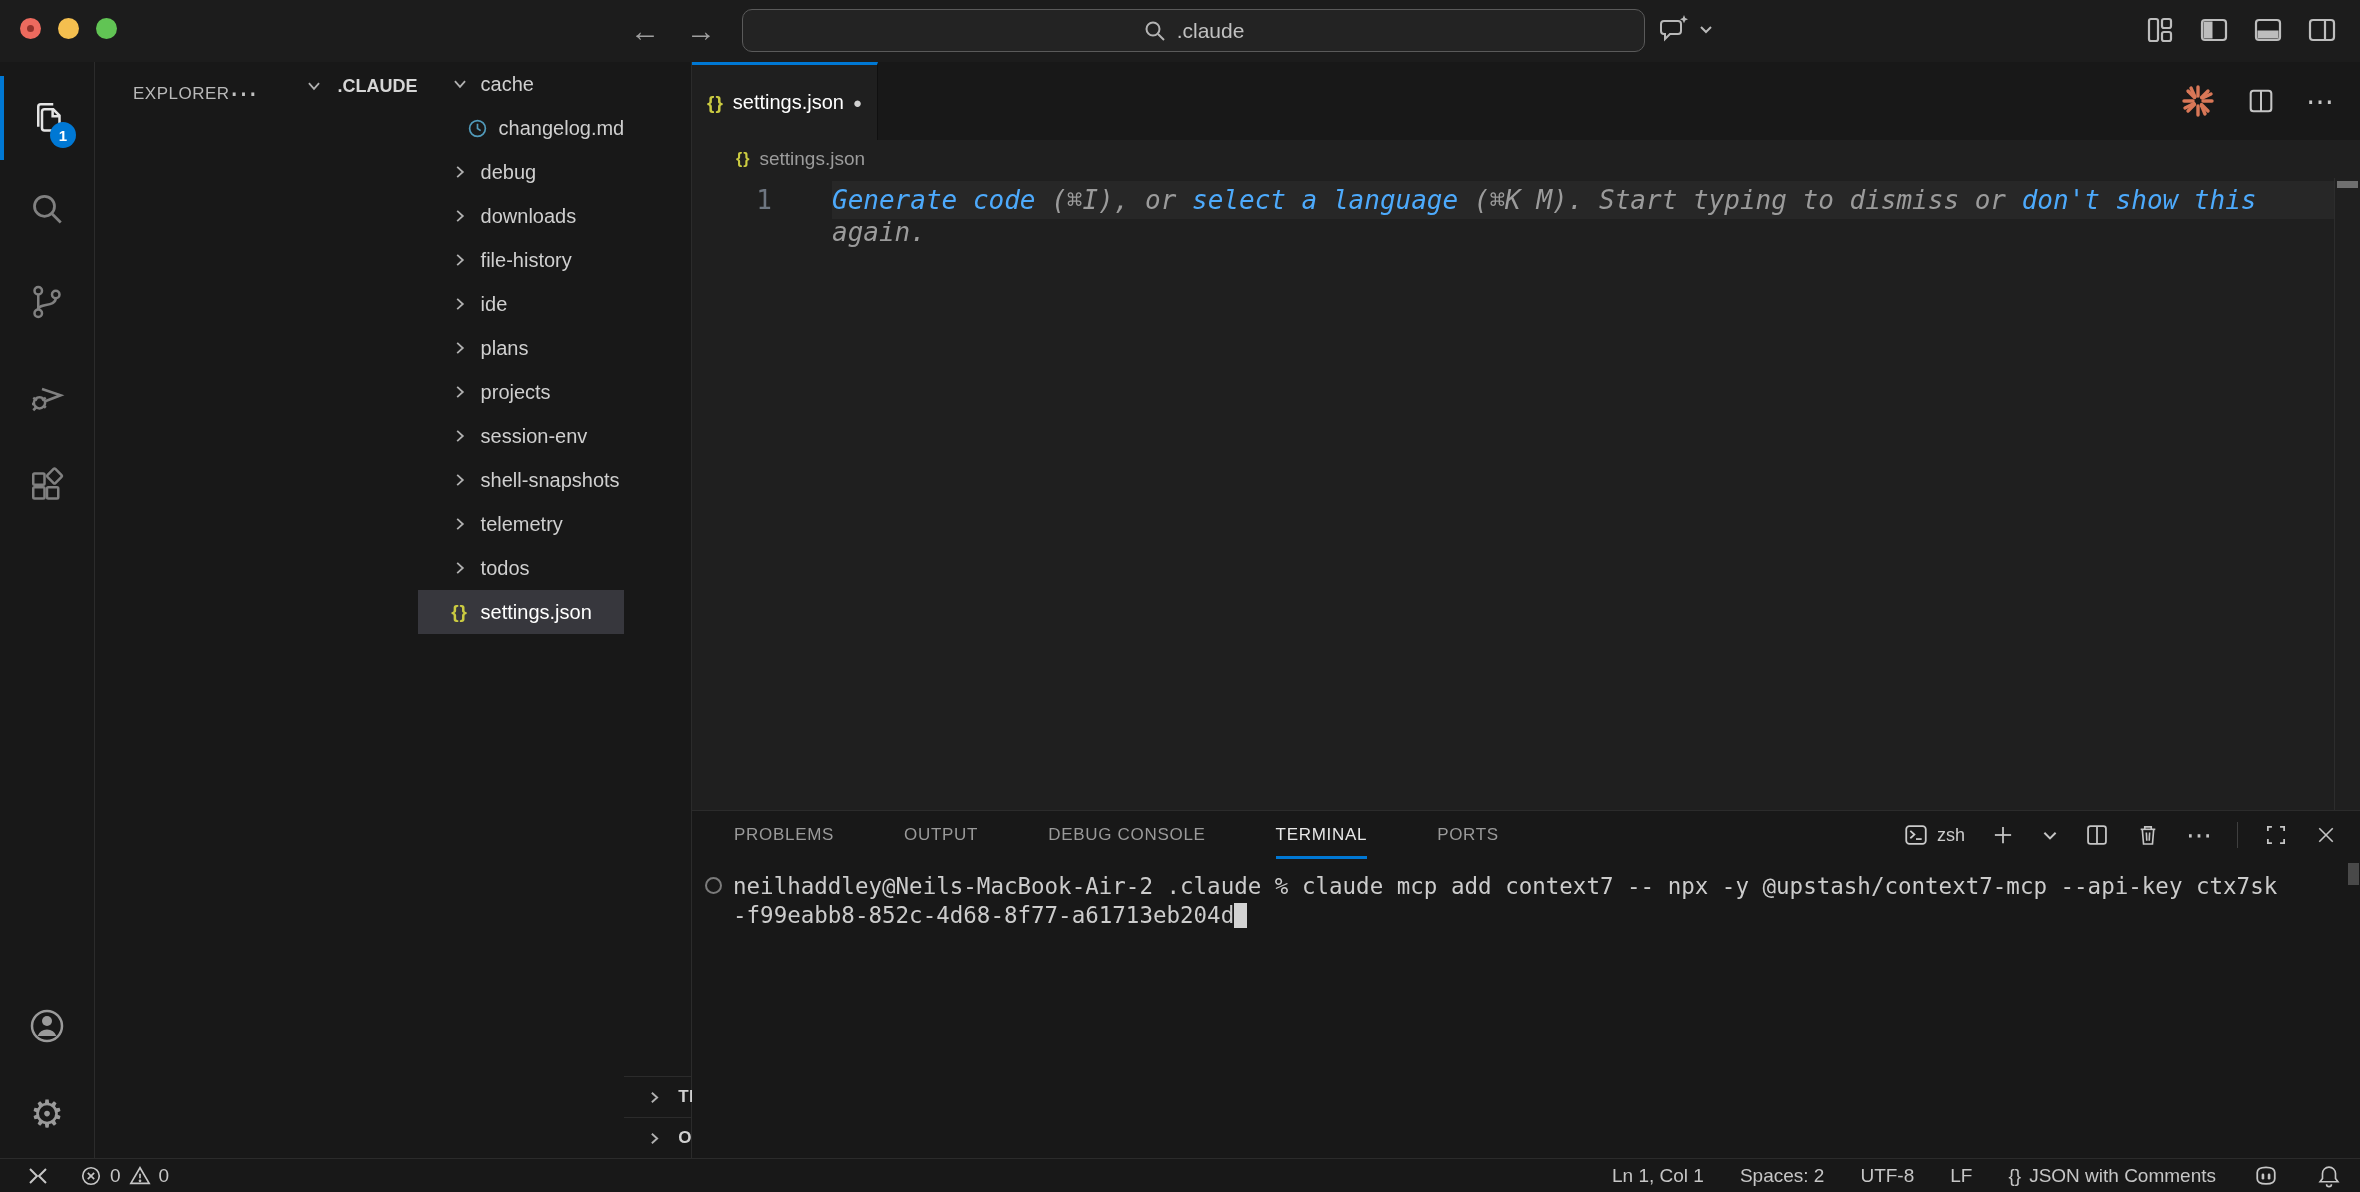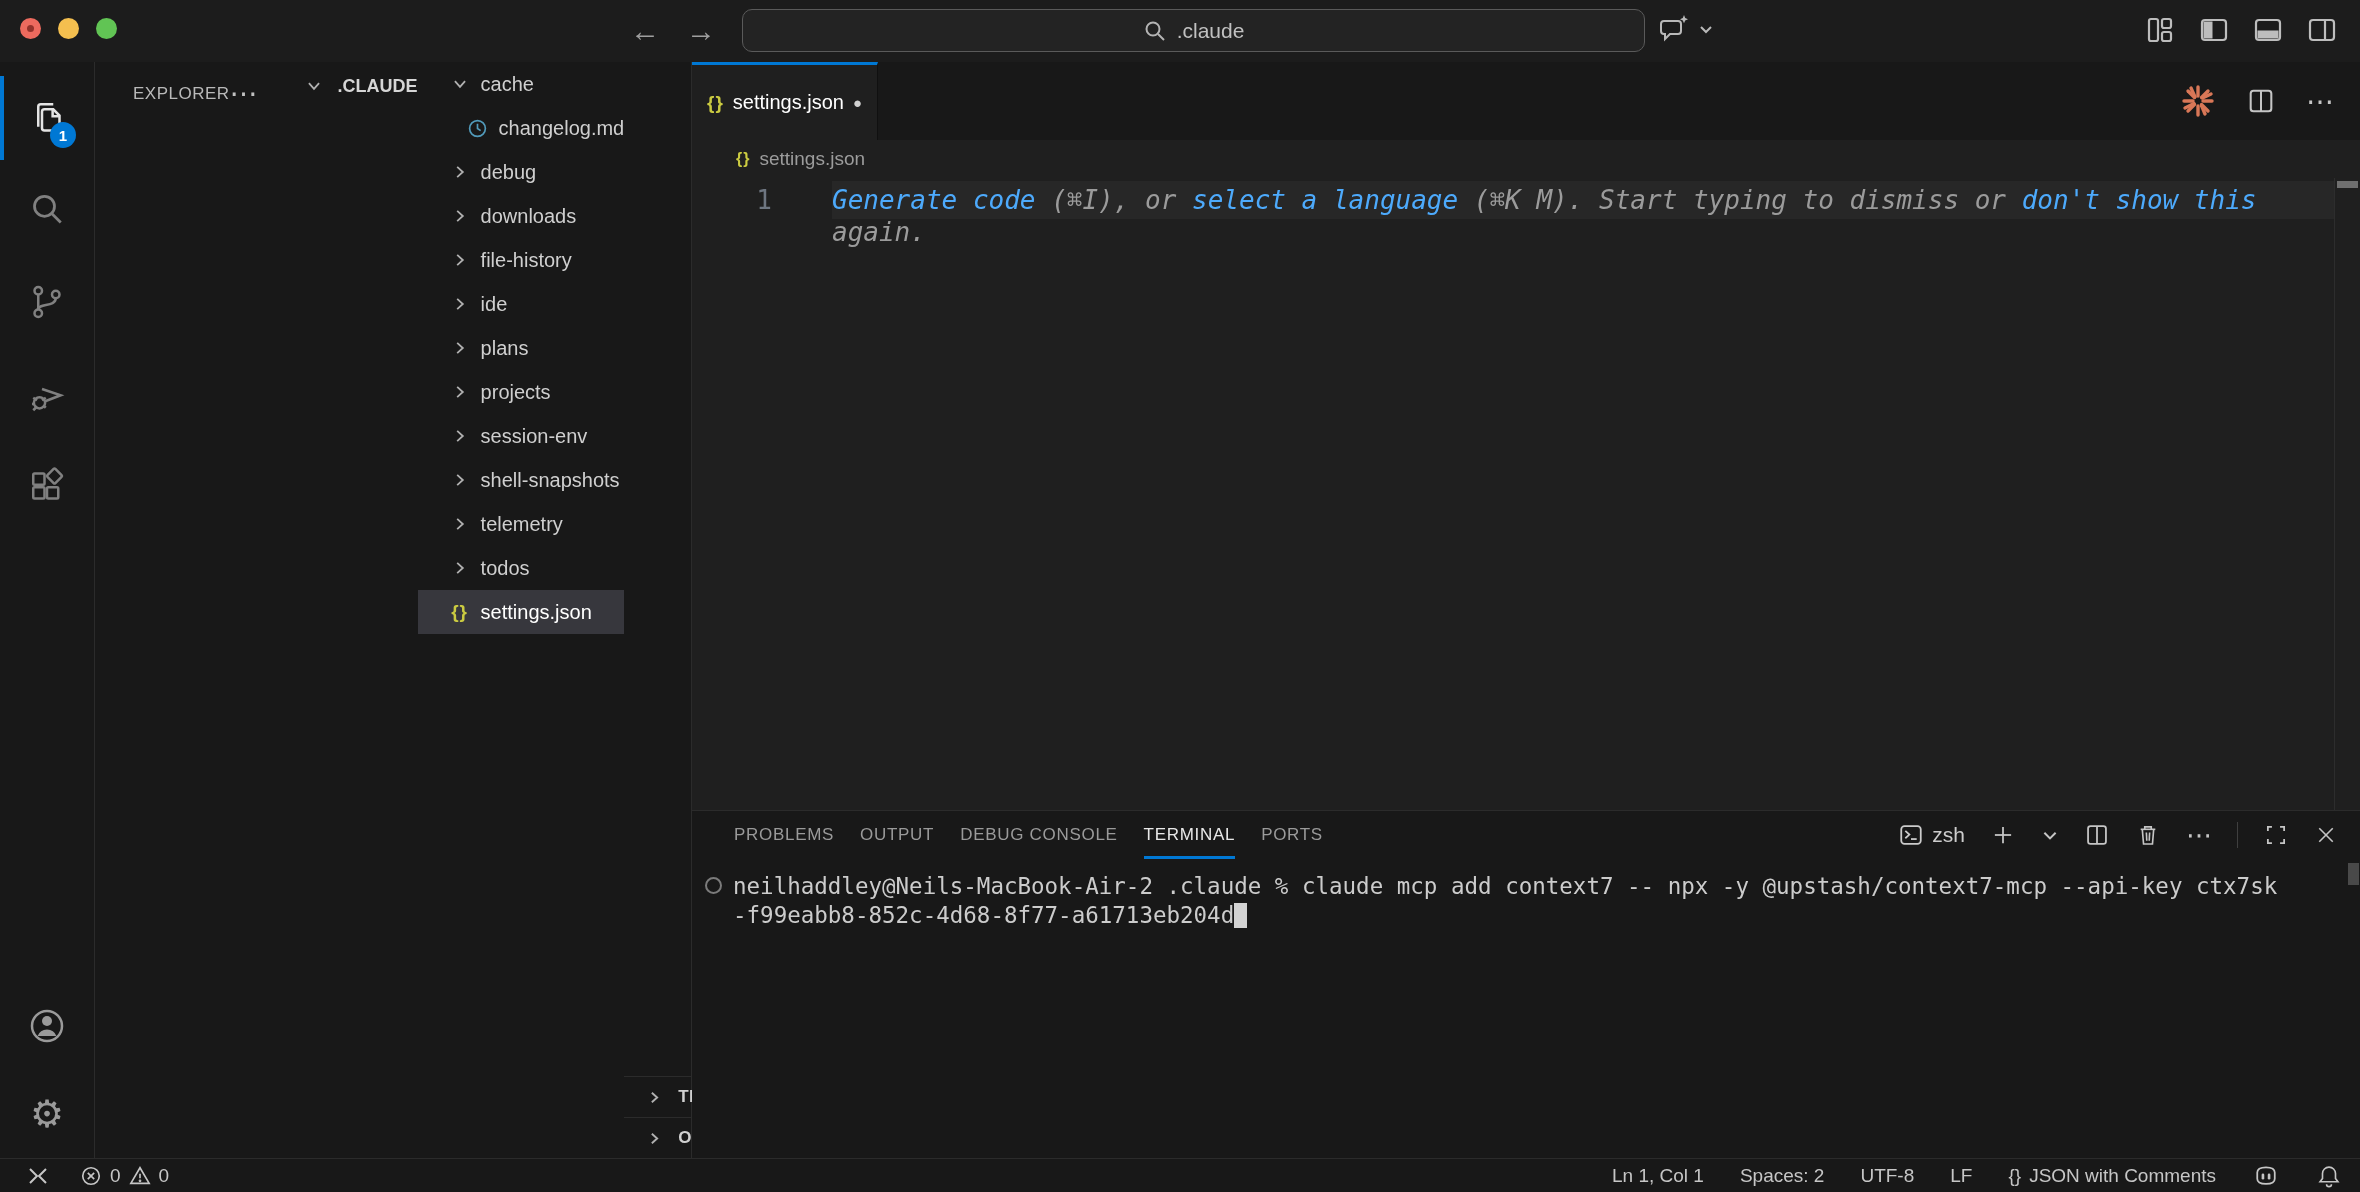--- a/index.html
+++ b/index.html
@@ -76,26 +76,26 @@
     font-size:26px; line-height:38px; }
   .gline2 { position:absolute; left:140px; top:35px; height:38px; white-space:pre;
     font-family:"DejaVu Sans Mono", monospace; font-style:italic; font-size:26px; line-height:38px; }
   .g-dim { color:#9b9b9b; } .g-link { color:#4daafc; cursor:pointer; }
   .ovr-rail { position:absolute; right:25px; top:0; bottom:0; width:1px; background:#2d2d2d; }
   .ovr-mark { position:absolute; right:2px; top:3px; width:21px; height:7px; background:#6f6f6f; }
 
   
   .panel { height:348px; flex:0 0 auto; background:#181818; border-top:1px solid #2b2b2b; display:flex; flex-direction:column; }
   .panelbar { height:48px; flex:0 0 auto; display:flex; align-items:center; padding:0 22px 0 42px; }
-  .ptabs { display:flex; gap:26px; height:100%; align-items:stretch; }
+  .ptabs { display:flex; gap:70px; height:100%; align-items:stretch; }
   .ptab { display:flex; align-items:center; color:#9a9a9a; font-size:17px; letter-spacing:0.7px;
     border-bottom:3px solid transparent; border-top:3px solid transparent; cursor:pointer; }
   .ptab.active { color:#e8e8e8; border-bottom-color:#0078d4; }
   .pactions { margin-left:auto; display:flex; align-items:center; gap:25px; color:#c5c5c5; }
-  .pactions .zshgrp { display:flex; align-items:center; gap:8px; font-size:21px; color:#cccccc; }
+  .pactions .zshgrp { display:flex; align-items:center; gap:8px; font-size:18px; color:#cccccc; }
   .pactions .sep { width:1px; height:26px; background:#3f3f3f; }
   .pactions .more { font-size:26px; line-height:1; }
   .terminal { flex:1; position:relative; font-family:"DejaVu Sans Mono", monospace; font-size:22.5px;
     line-height:29px; color:#cccccc; }
   .tline1 { position:absolute; left:41px; top:13px; white-space:pre; }
   .tline2 { position:absolute; left:41px; top:42px; white-space:pre; }
   .cmd-circle { position:absolute; left:13px; top:18px; width:17px; height:17px; border:2px solid #7b7b7b; border-radius:50%; }
   .cursor-block { display:inline-block; width:13px; height:25px; background:#d3d3d3; vertical-align:-5px; }
   .t-scroll { position:absolute; right:1px; top:4px; width:11px; height:22px; background:#494949; }
 

